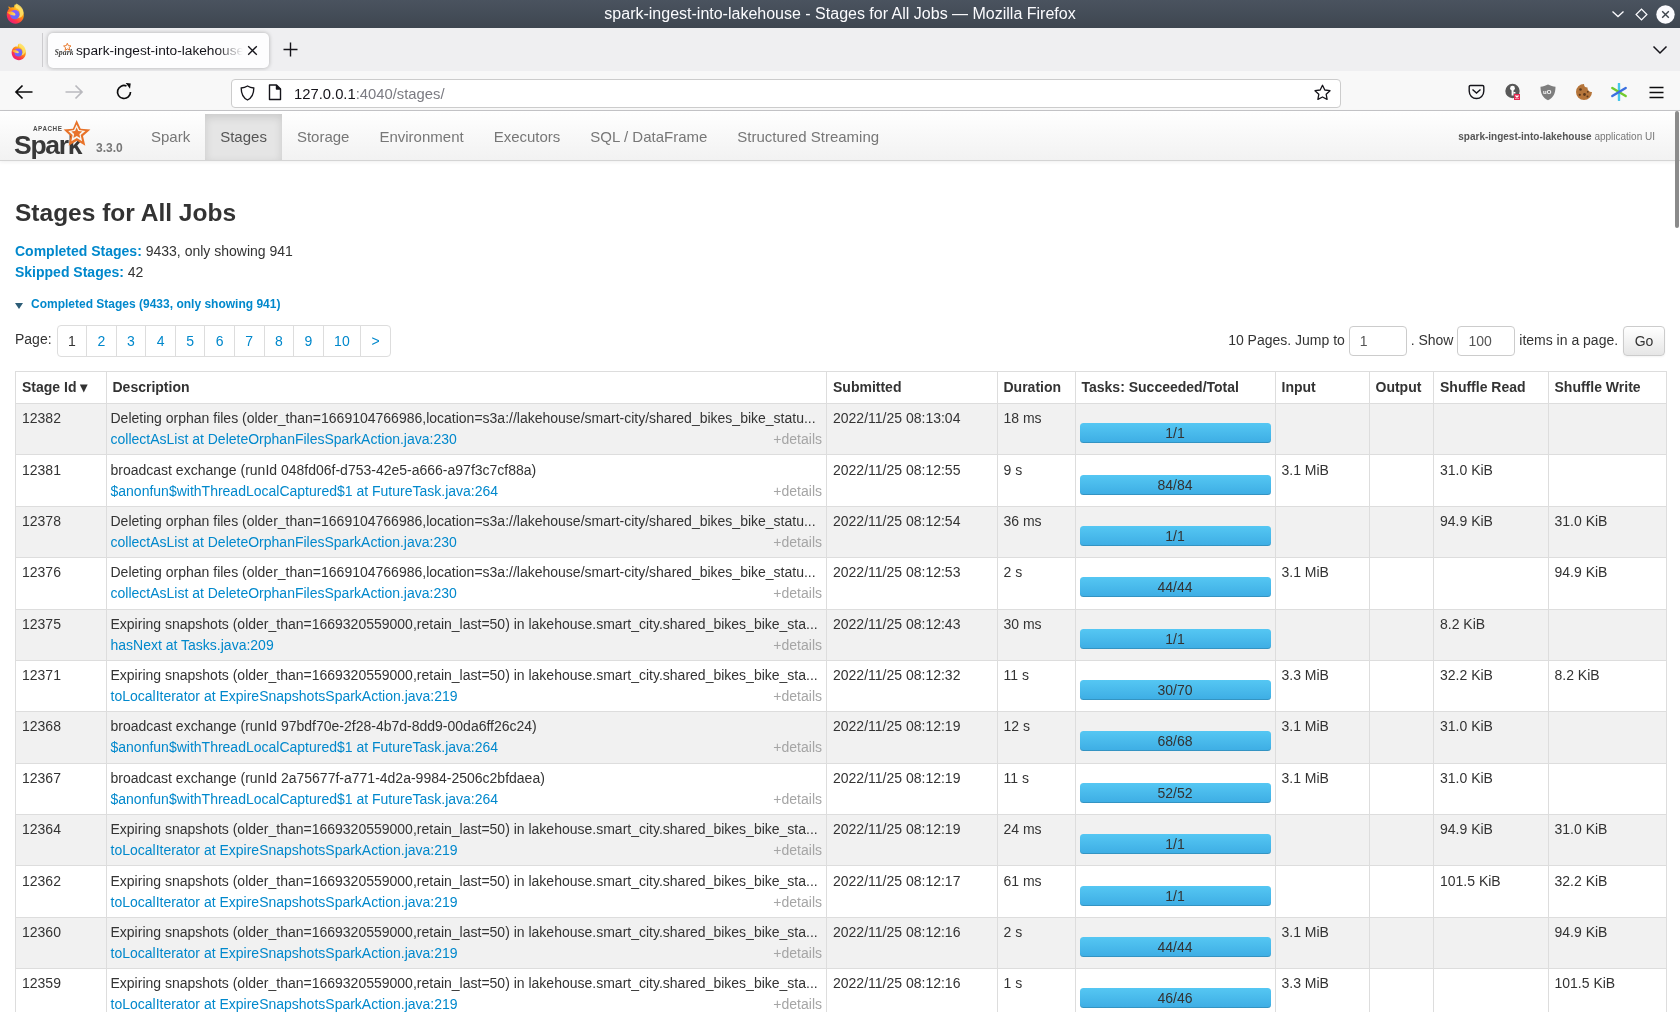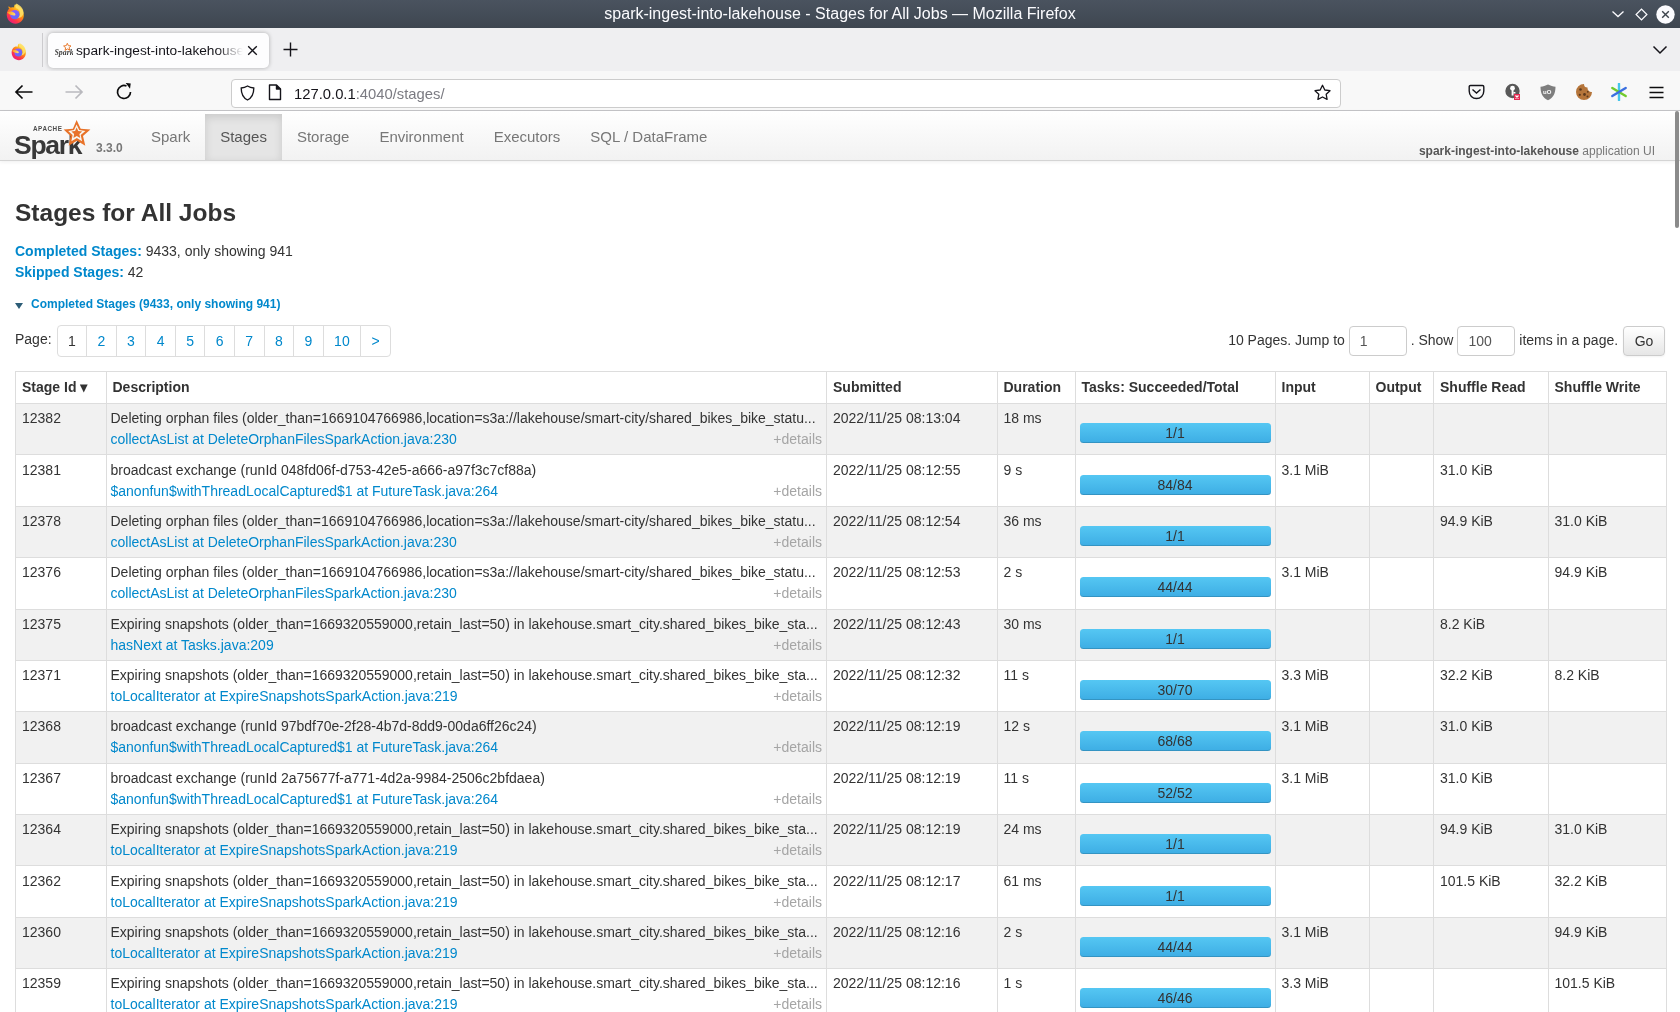--- a/index.html
+++ b/index.html
@@ -18,21 +18,21 @@
 #toolbar { left:0; top:71px; width:1680px; height:40px; background:#f8f8f8; border-bottom:1px solid #c6c6c9; }
 #urlbar { left:231px; top:8px; width:1110px; height:29px; background:#fff; border:1px solid #ccc; border-radius:4px; }
 #urltext { left:294px; top:13.5px; font-size:14.8px; color:#15141a; line-height:18px; }
 #urltext .dim { color:#7b7b82; }
 #navbar { left:0; top:111px; width:1680px; height:50px; background:linear-gradient(#ffffff,#f2f2f2);
   border-bottom:1px solid #d4d4d4; box-shadow:0 1px 4px rgba(0,0,0,.065); }
 #vernum { left:96px; top:30px; font-size:12px; font-weight:bold; color:#777; }
 #navitems { left:136px; top:3px; height:46px; }
 .ni { float:left; height:46px; line-height:46px; padding:0 15px; font-size:15px; color:#777; }
 .ni.active { background:#e5e5e5; color:#555; box-shadow:inset 0 3px 8px rgba(0,0,0,.125); }
-#appname { right:25px; top:33px; font-size:12px; color:#777; }
+#appname { right:25px; top:20px; font-size:10px; color:#777; }
 #appname b { color:#555; }
 
 #main { left:15px; top:161px; width:1650px; }
 h3 { font-size:24.5px; font-weight:bold; color:#333; line-height:40px; margin-top:31.5px; }
 .stagelist { margin-top:8px; font-size:14px; line-height:21px; color:#333; }
 .stagelist a { color:#0088cc; font-weight:bold; text-decoration:none; }
 h4.collapse { margin-top:11.5px; font-size:12px; font-weight:bold; color:#0088cc; line-height:20px; }
 h4.collapse .arrow { display:inline-block; width:0; height:0; border-left:4.5px solid transparent;
   border-right:4.5px solid transparent; border-top:6px solid #2d5d77; margin-right:8px; position:relative; top:0.5px; }
 
@@ -199,20 +199,21 @@
     <polygon points="62.6,10.4 64.3,14 68.2,14.5 65.4,17 66.2,20.9 62.8,18.9 59.4,20.9 60.1,17 57.4,14.5 61.1,14" fill="#e8732a"></polygon>
   </svg>
   <div class="abs" id="vernum">3.3.0</div>
   <div class="abs" id="navitems">
     <div class="ni">Spark</div>
       <div class="ni active">Stages</div>
       <div class="ni">Storage</div>
       <div class="ni">Environment</div>
       <div class="ni">Executors</div>
       <div class="ni">SQL / DataFrame</div>
+      <div class="ni">Structured Streaming</div>
   </div>
   <div class="abs" id="appname"><b>spark-ingest-into-lakehouse</b> application UI</div>
 </div>
 <div class="abs" id="main">
   <h3>Stages for All Jobs</h3>
   <div class="stagelist">
     <div><a>Completed Stages:</a> 9433, only showing 941</div>
     <div><a>Skipped Stages:</a> 42</div>
   </div>
   <h4 class="collapse"><span class="arrow"></span>Completed Stages (9433, only showing 941)</h4>

